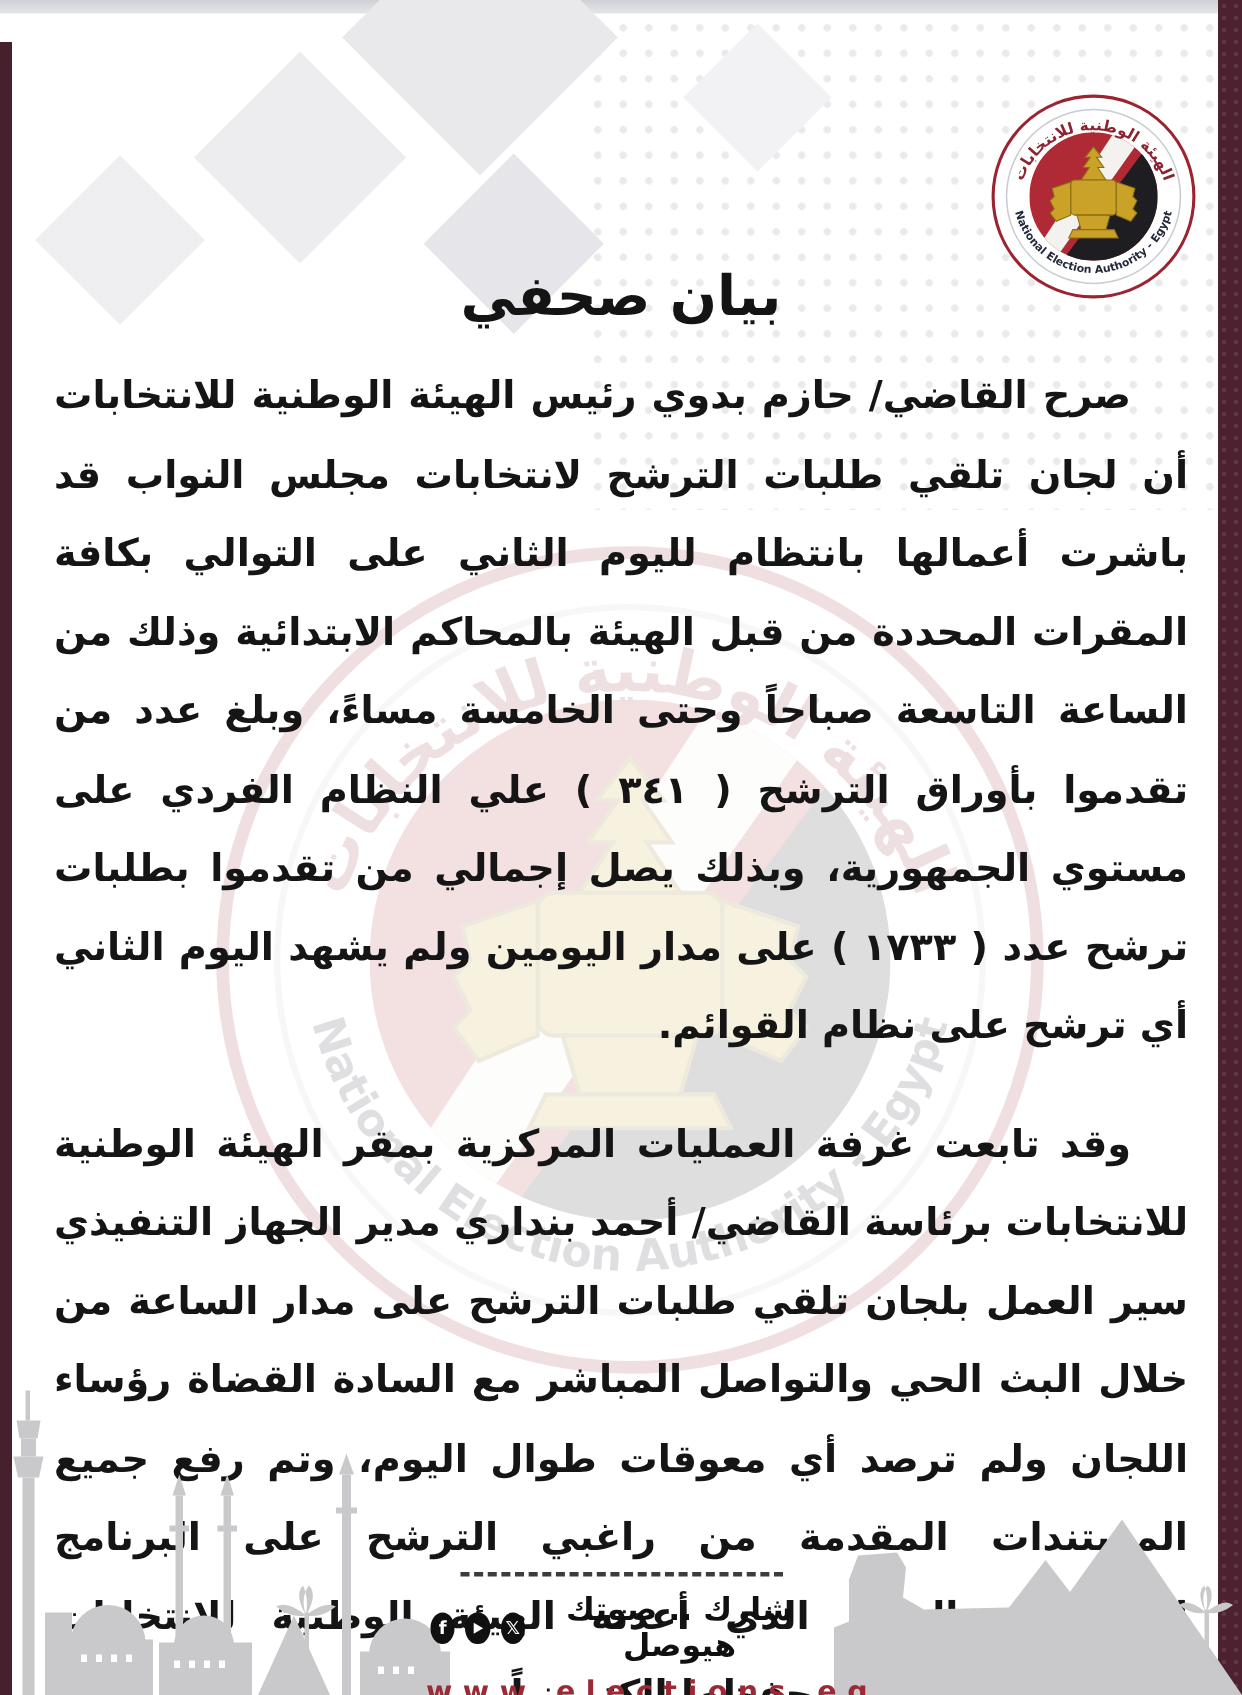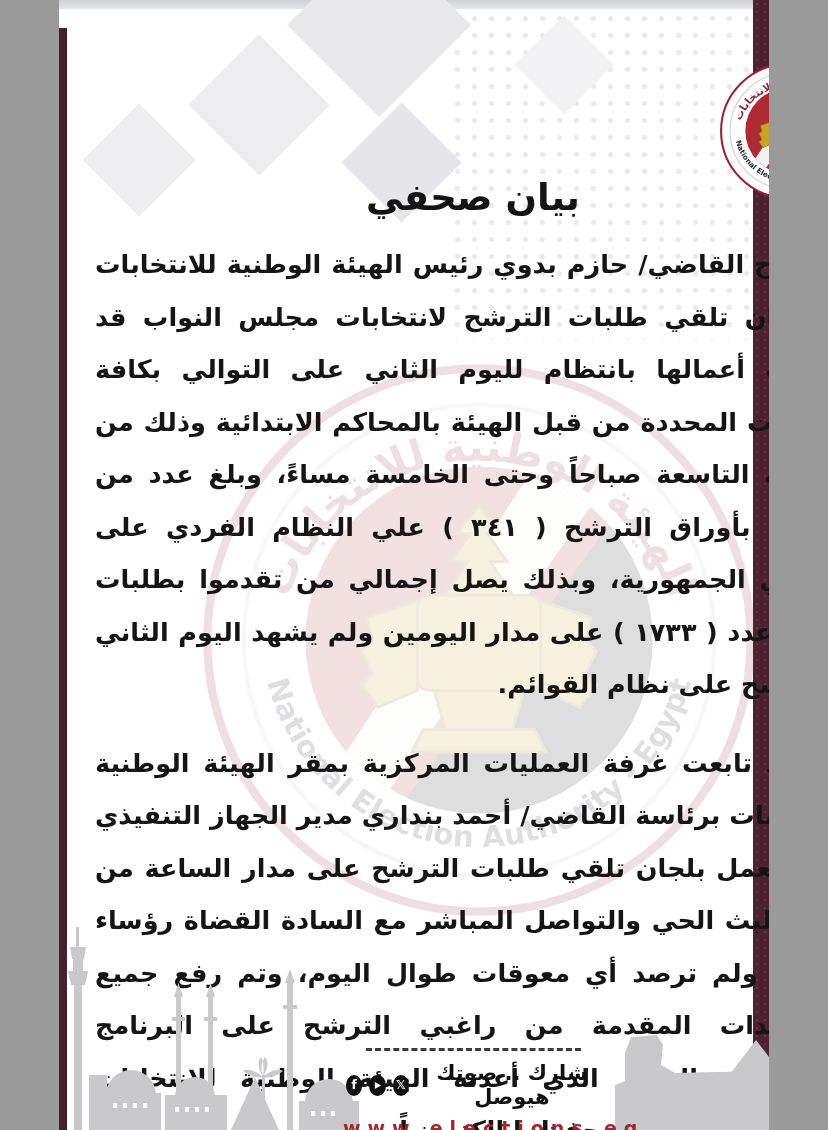--- a/index.html
+++ b/index.html
@@ -1,18 +1,18 @@
 <!DOCTYPE html>
 <html lang="ar"><head>
 <meta charset="utf-8">
 <style>
   html,body{margin:0;padding:0;background:#9a9a9a;}
   *{box-sizing:border-box;}
   #page{
-    position:relative;width:710px;height:1130px;margin:0 auto;
+    position:relative;width:828px;height:1130px;margin:0 auto;
     background:#ffffff;overflow:hidden;
     font-family:"DejaVu Sans", sans-serif;
   }
   
   .topbar{position:absolute;left:0;top:0;width:828px;height:9px;
     background:linear-gradient(#cfd1d6,#e3e5e8);}
   
   .edge-right{position:absolute;right:0;top:0;width:16px;height:1130px;
     background:#4e2130;
     background-image:radial-gradient(circle, rgba(255,255,255,0.10) 1.2px, transparent 1.6px);

